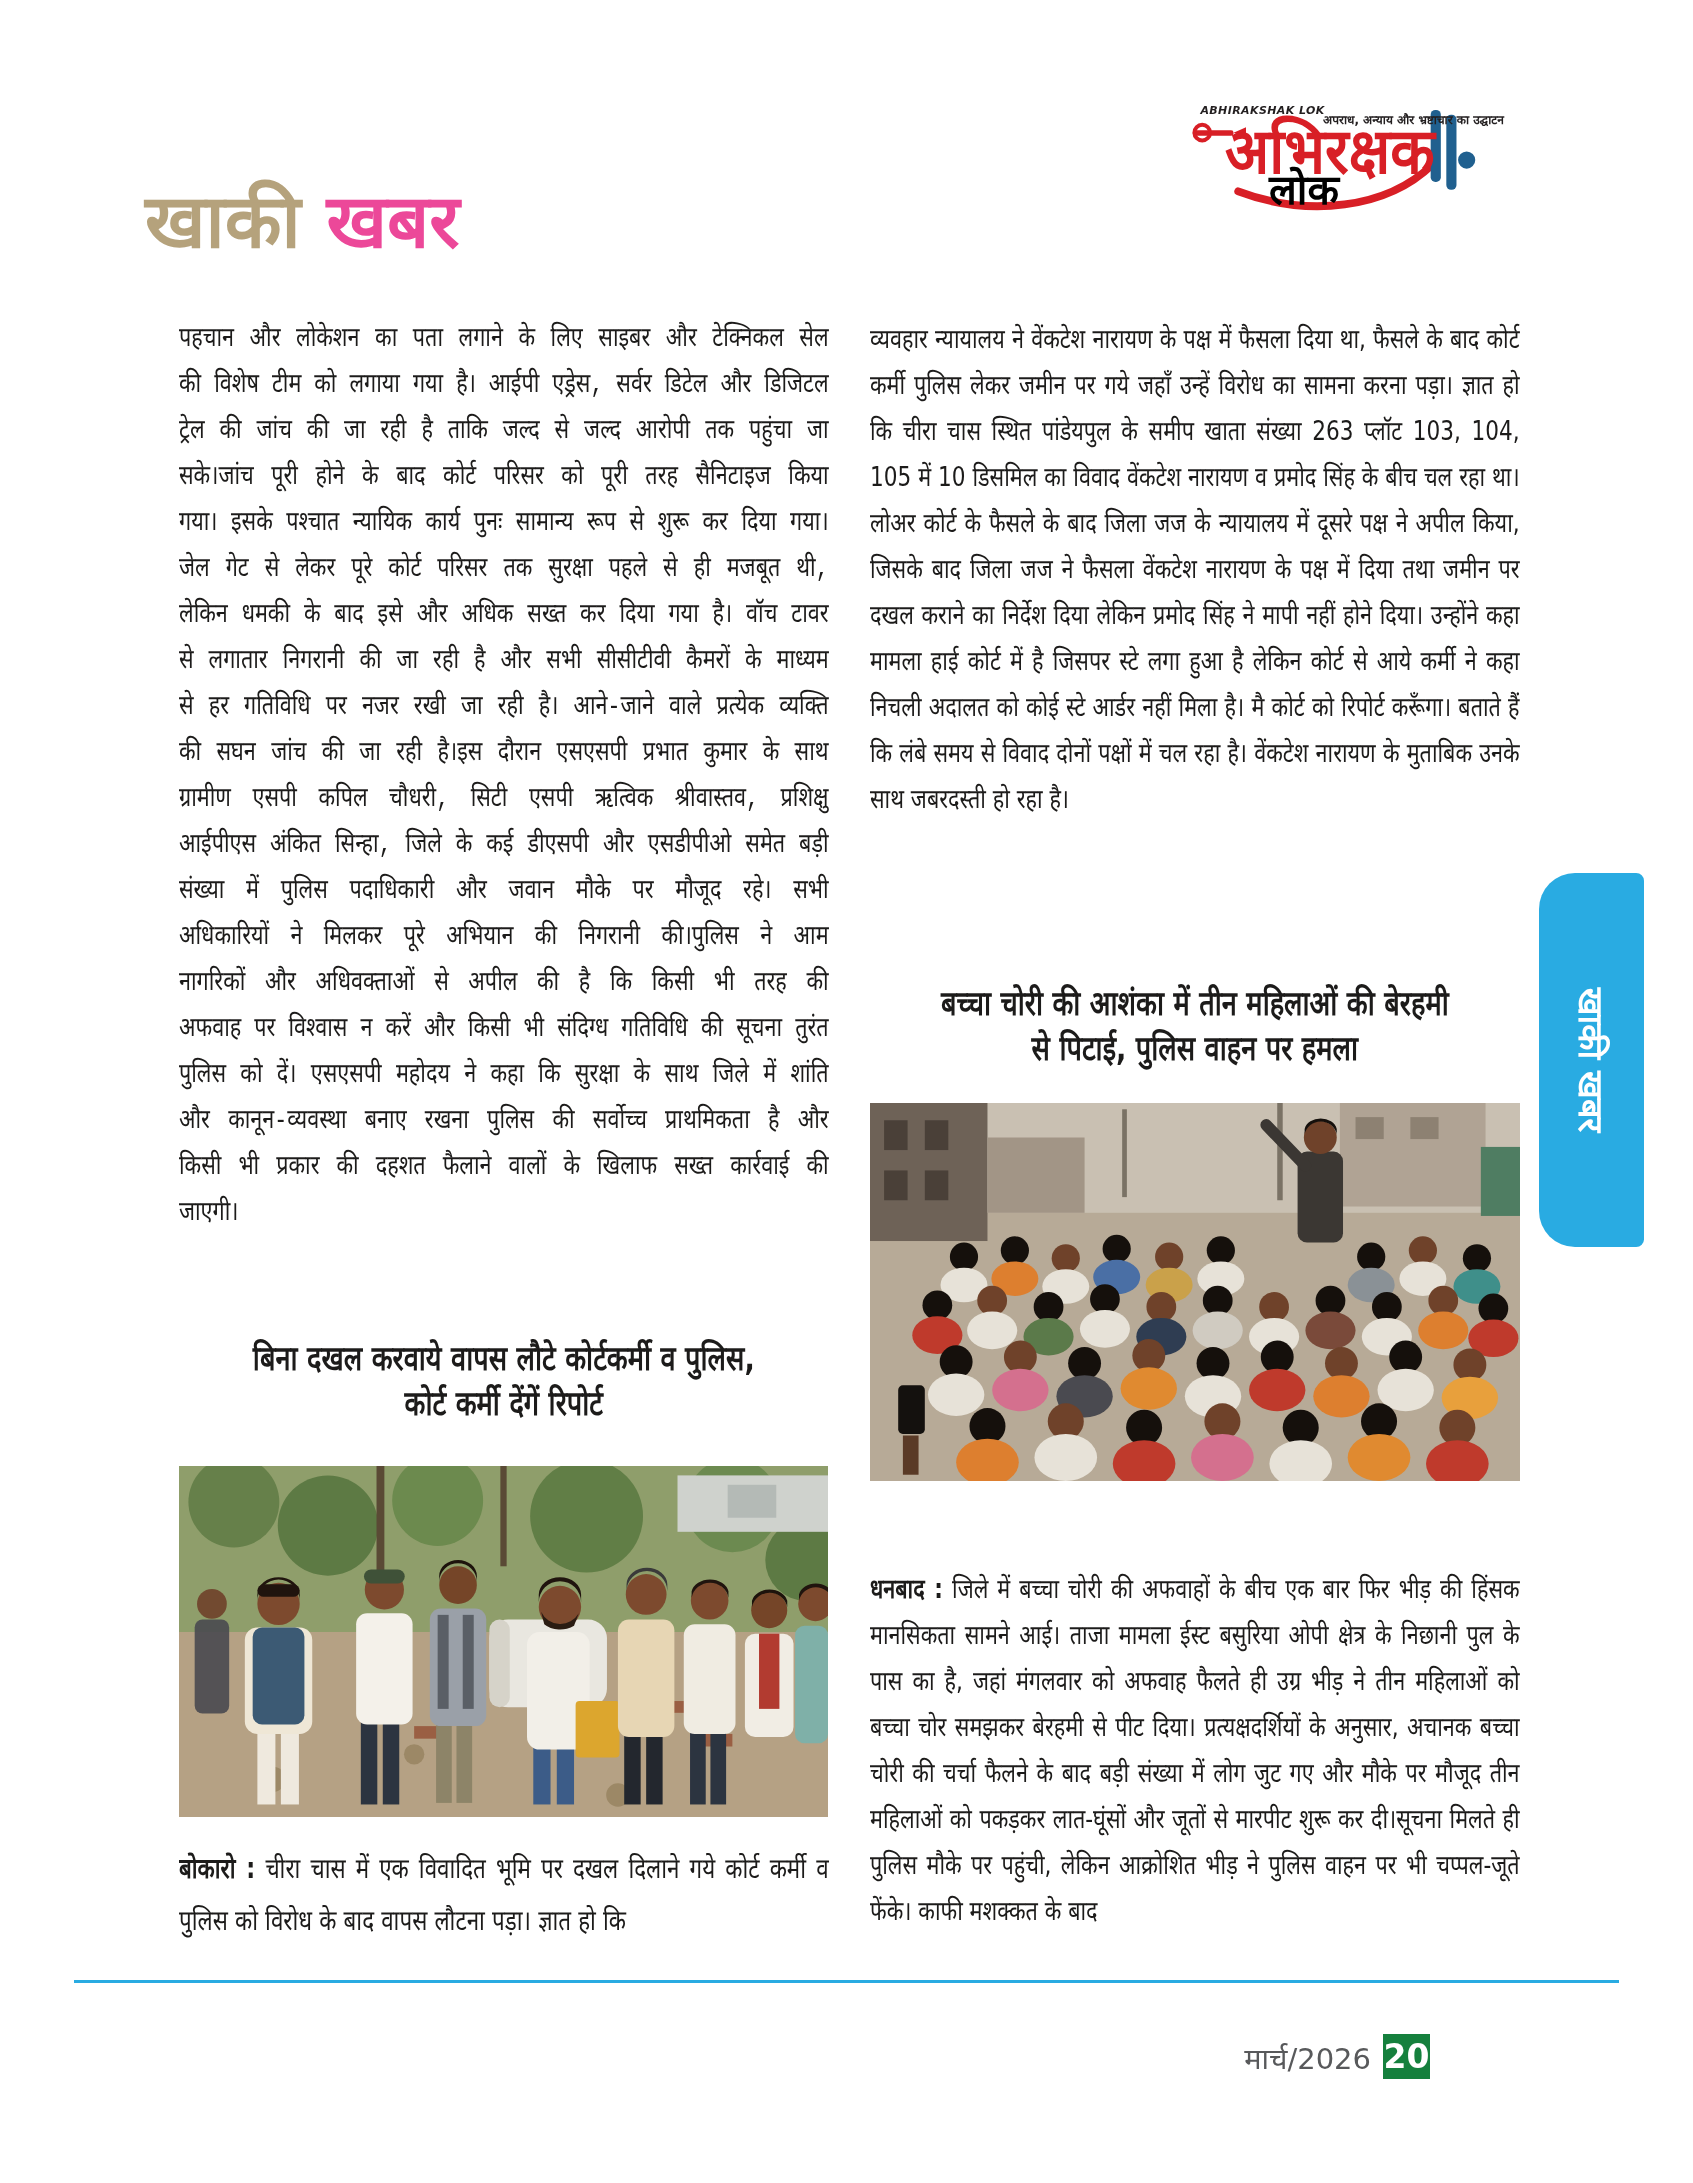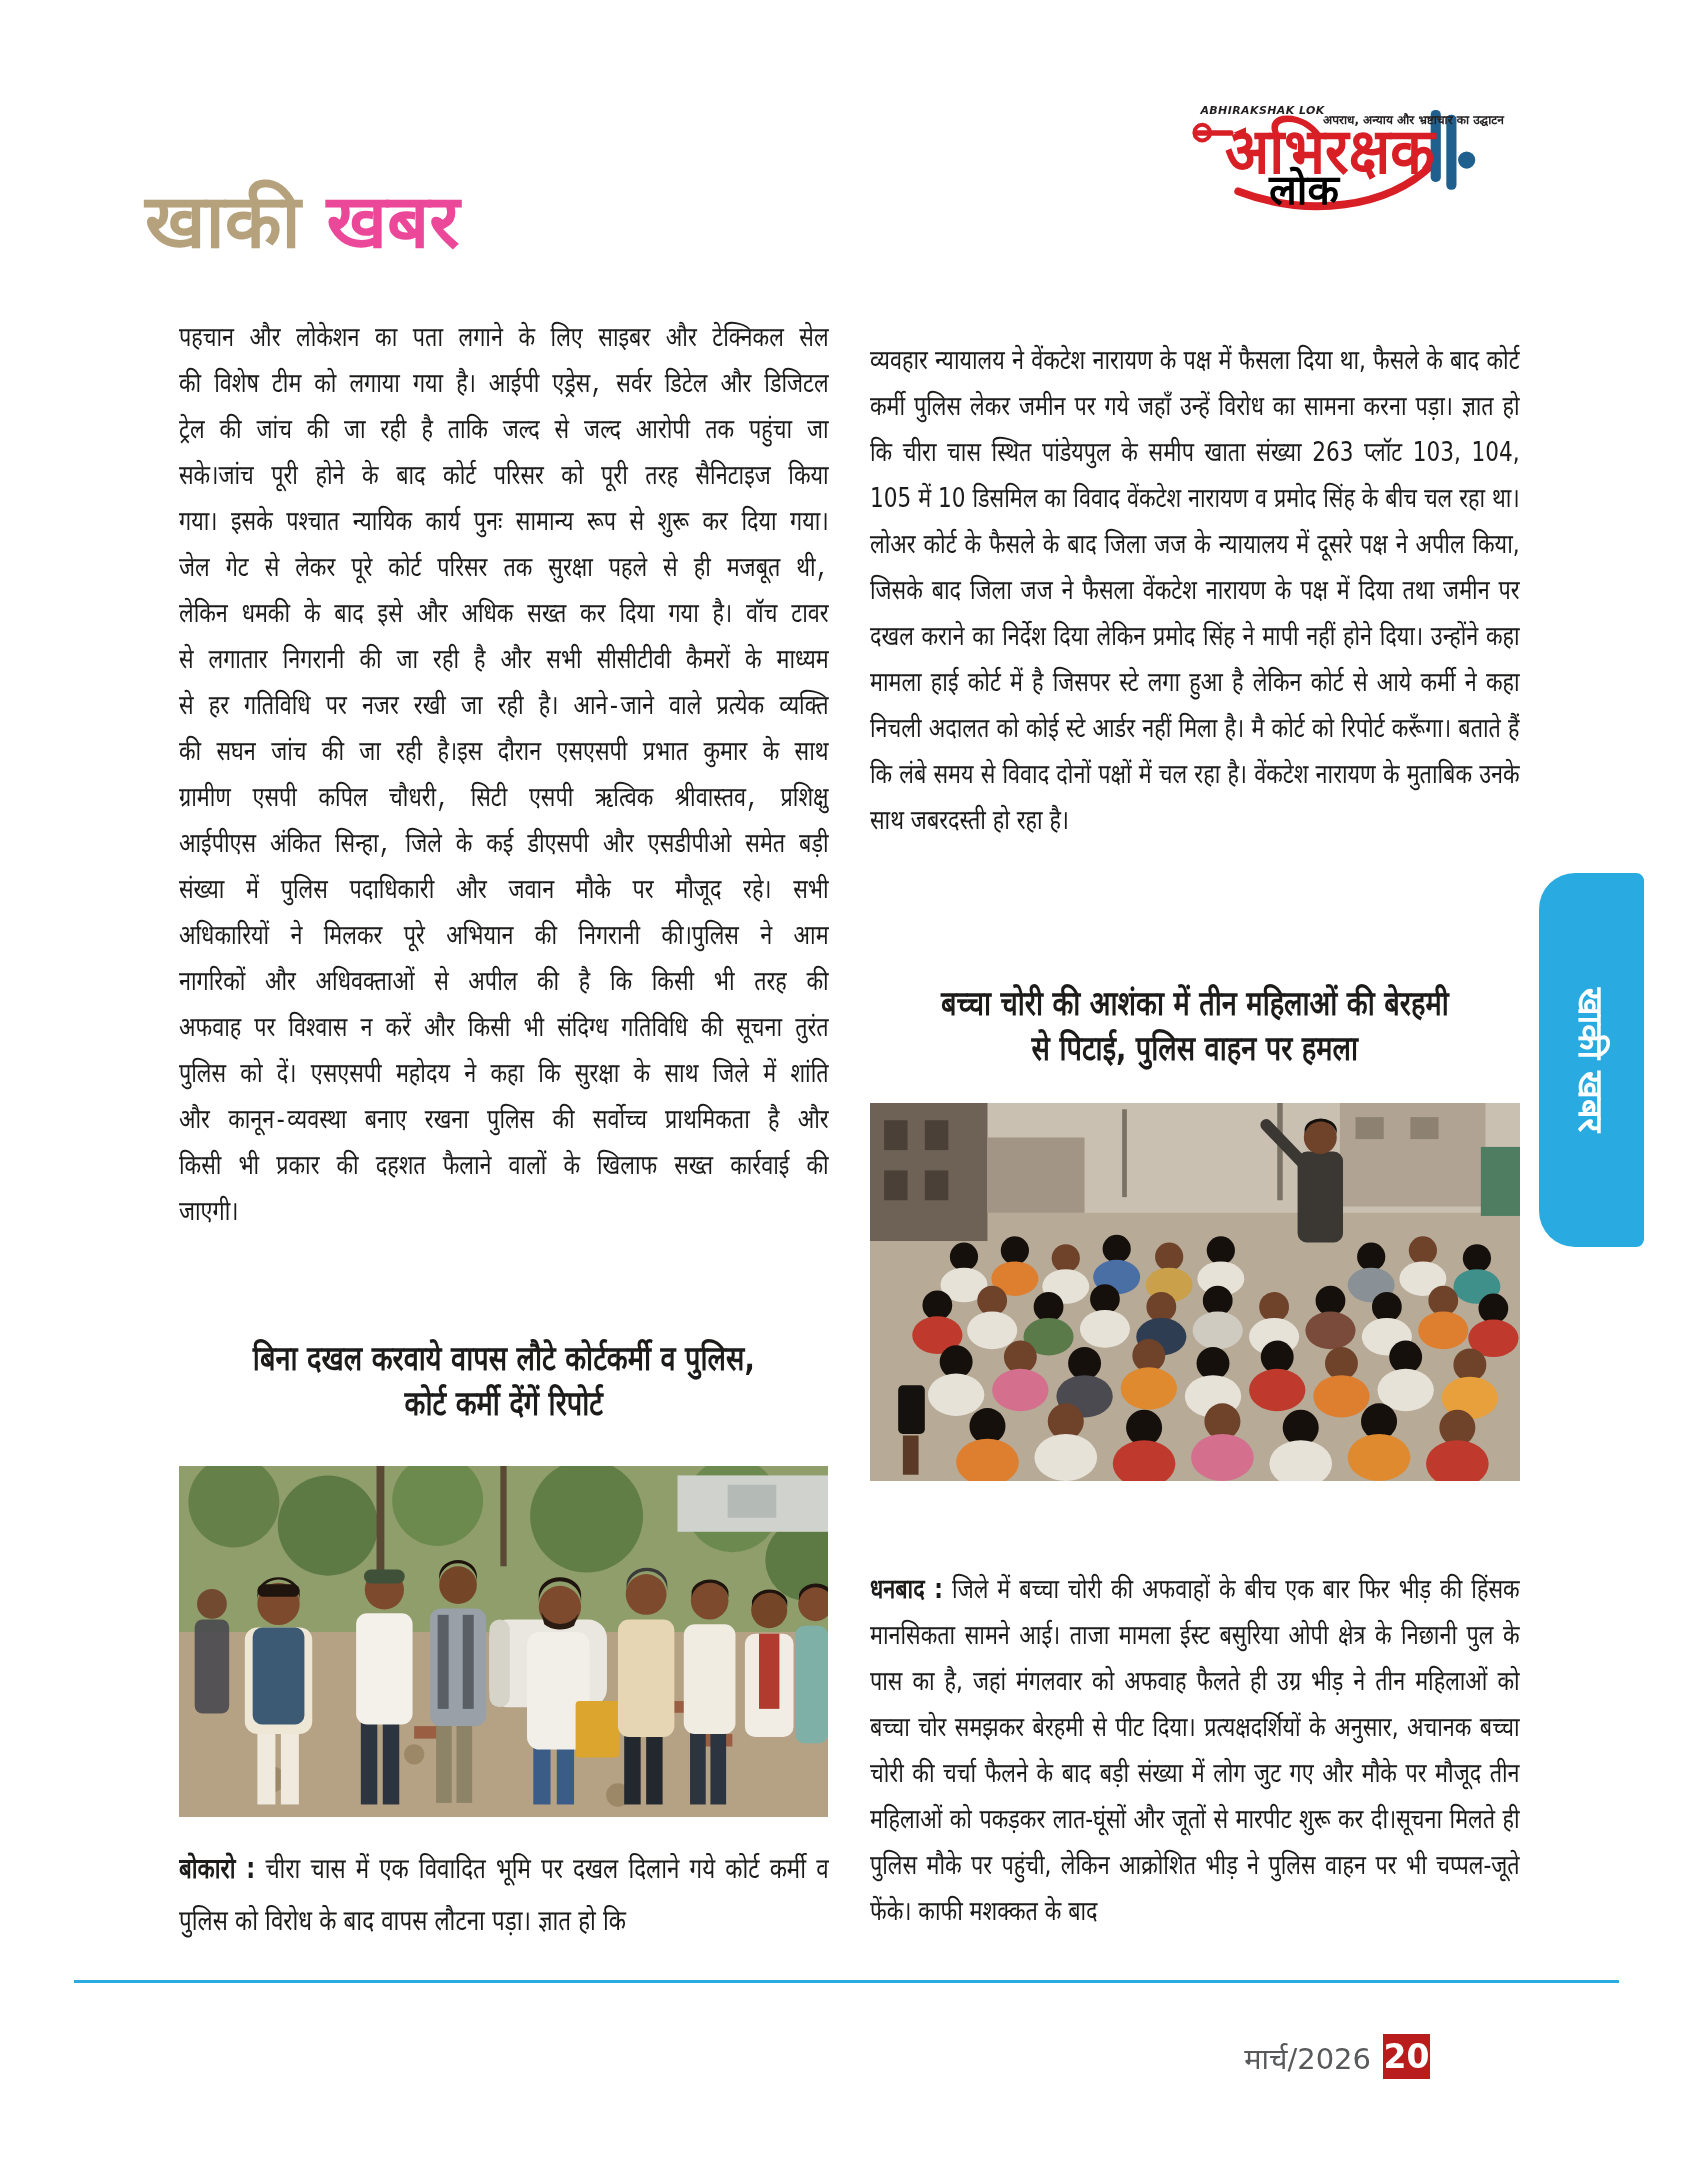--- a/index.html
+++ b/index.html
@@ -18,21 +18,21 @@
 
   
   .section-title{left:145px;top:171px;font-size:74px;font-weight:bold;line-height:100px;white-space:nowrap;}
   .st-khaki{color:#b5a27c;}
   .st-red{color:#ec4899;}
 
   
   .condensed{transform:scaleX(.8);transform-origin:0 0;width:812px;}
   .body-text{font-size:27px;line-height:46px;text-align:justify;}
   .clip21{left:179px;top:316px;height:979px;overflow:hidden;font-family:Liberation Mono, monospace;}
-  .clip13{left:870px;top:316px;height:607px;overflow:hidden;margin-top:21px;}
+  .clip13{left:870px;top:316px;height:607px;overflow:hidden;}
   .story-block{left:870px;top:1518px;height:427px;overflow:hidden;margin-top:48px;}
   .lead{font-weight:bold;}
   .headline{font-size:34px;line-height:45px;font-weight:bold;text-align:center;}
   .hl-left{left:179px;top:1336px;}
   .hl-right{left:870px;top:981px;}
   .caption{left:179px;top:1843px;font-size:28px;line-height:52px;text-align:justify;height:110px;overflow:hidden;}
 
   
   .photo{display:block;}
   .photo-left{left:179px;top:1466px;width:649px;height:351px;}
@@ -40,21 +40,21 @@
 
   
   .side-tab{left:1539px;top:873px;width:105px;height:374px;background:#29abe2;
             border-radius:36px 7.8px 7.8px 36px;}
   .side-tab-label{position:absolute;top:50%;left:50%;transform:translate(-50%,-50%) rotate(90deg);
                   white-space:nowrap;color:#ffffff;font-weight:bold;font-size:34px;}
 
   
   .footer-line{left:74px;top:1980px;width:1545px;height:3.1px;background:#29abe2;}
   .footer-issue{left:1175px;top:2038px;width:196px;text-align:right;font-size:29px;font-weight:normal;color:#58595b;white-space:nowrap;}
-  .page-badge{left:1383px;top:2034px;width:47px;height:45px;background:#b91c1c;color:#fff;
+  .page-badge{left:1383px;top:2034px;width:47px;height:45px;background:#15803d;color:#fff;
               display:flex;align-items:center;justify-content:center;font-size:33px;font-weight:bold;}
 </style>
 </head>
 <body>
 
 <div class="abs masthead">
   <svg class="abs logo-svg" viewBox="0 0 540 170" xmlns="http://www.w3.org/2000/svg" aria-hidden="true">
 
     <g>
       <rect x="2" y="40" width="52" height="7" rx="3" fill="#d81f26"></rect>

